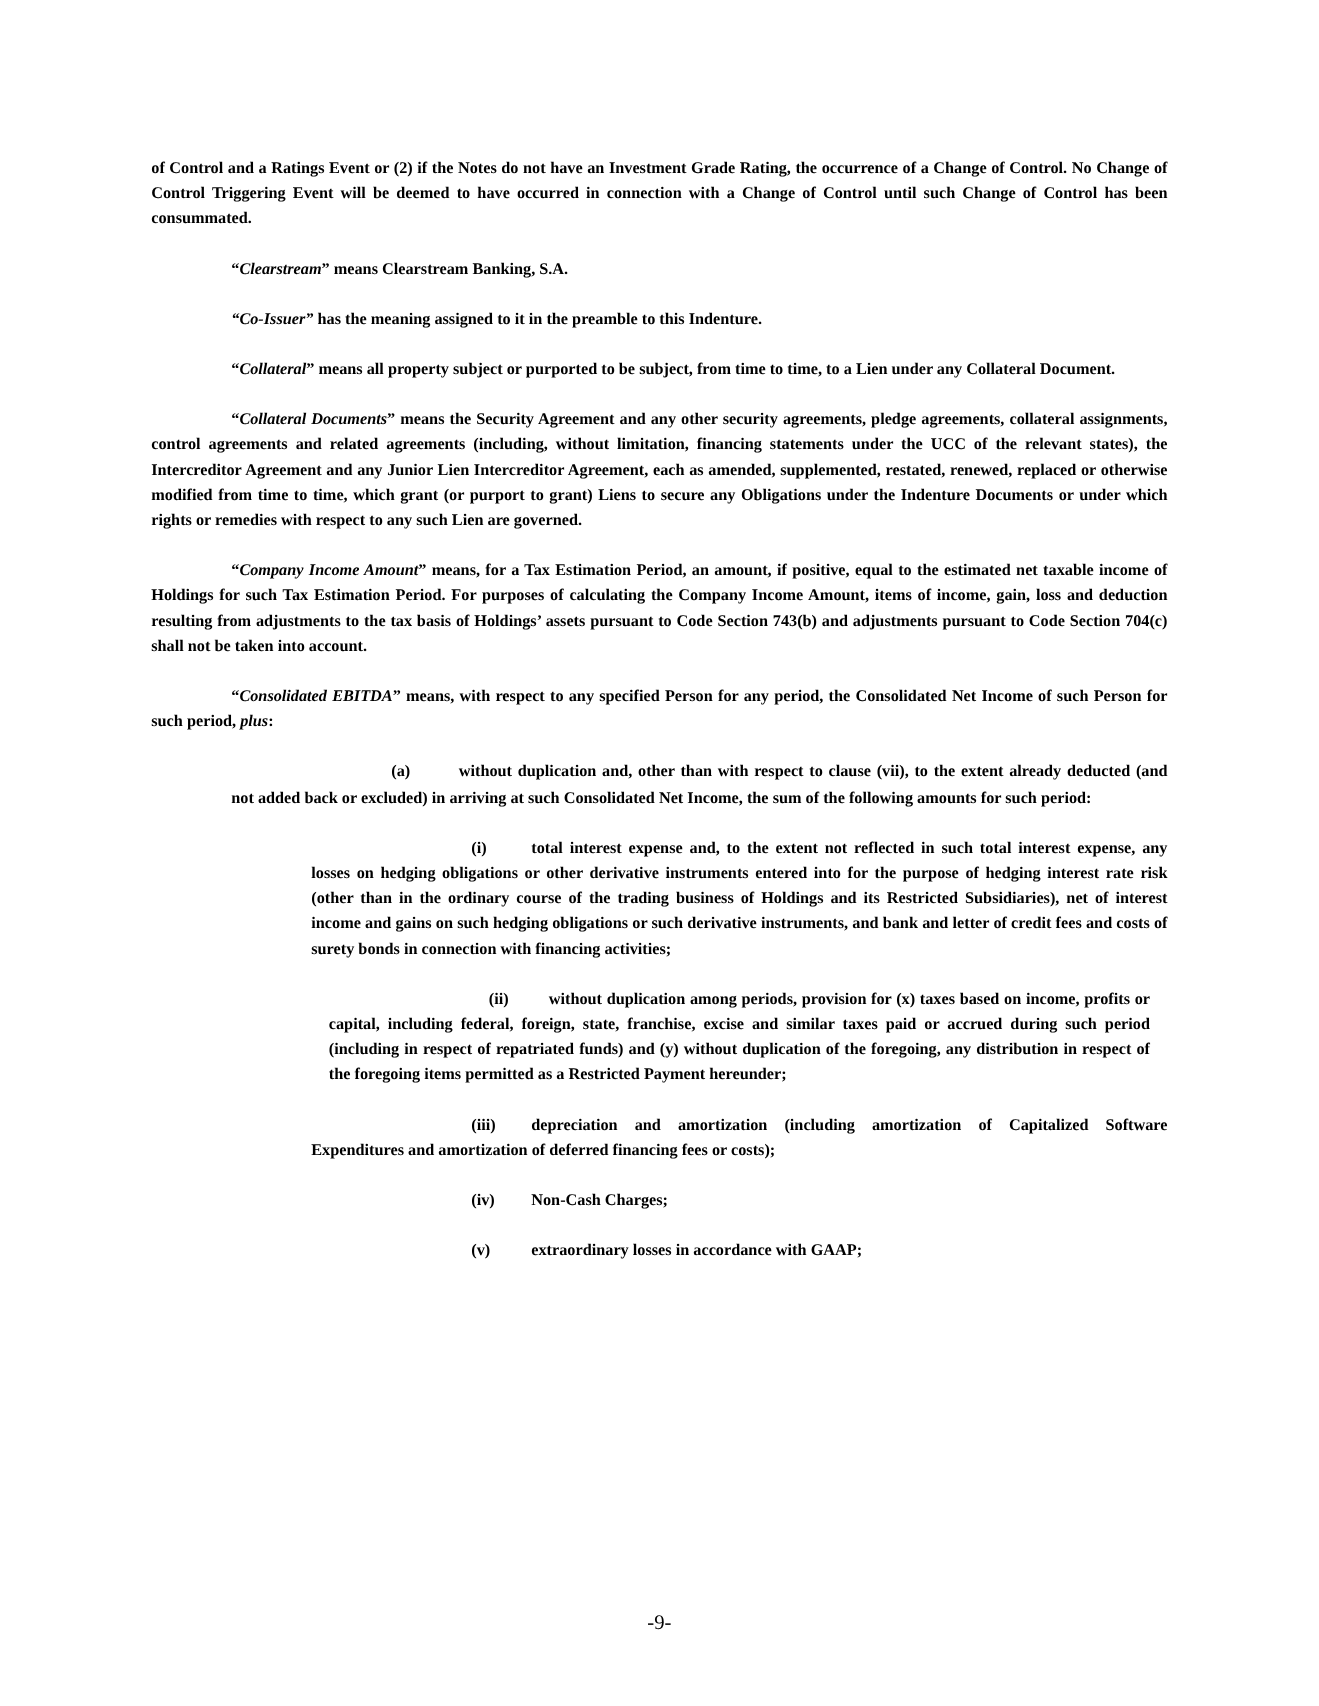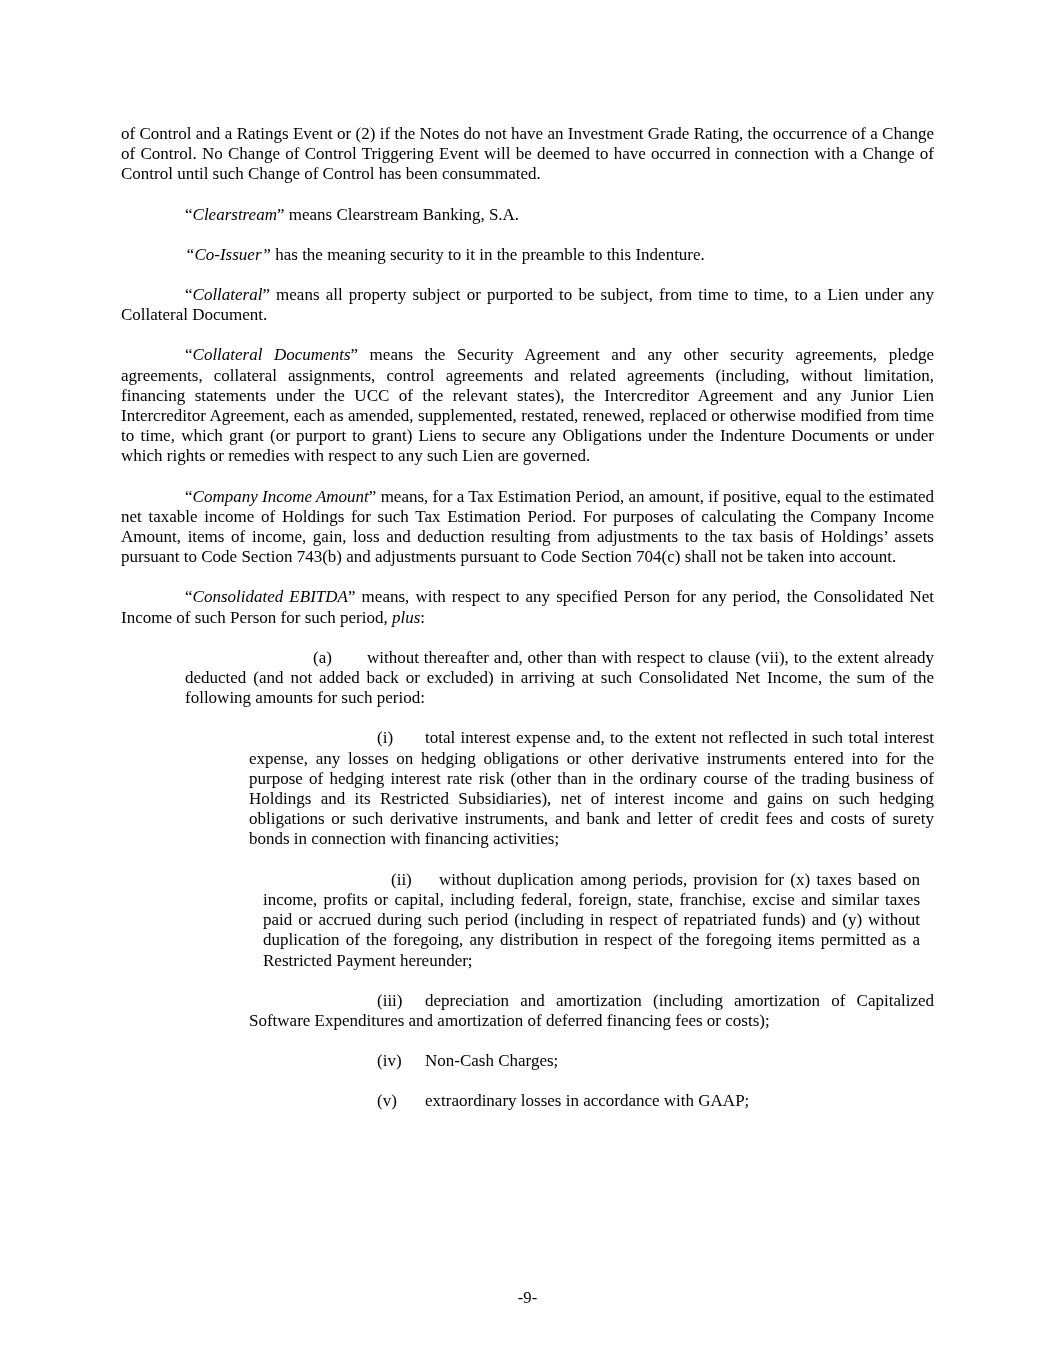--- a/index.html
+++ b/index.html
@@ -12,25 +12,26 @@
     width: 1055px;
     height: 1365px;
     background: #ffffff;
     margin: 0 auto;
     font-family: "Liberation Serif", serif;
     color: #000000;
     box-sizing: border-box;
     padding: 124px 121px 0 121px;
   }
   .body-text {
-    font-size: 17px;
+    font-size: 13px;
     line-height: 20.2px;
     text-align: justify;
     text-justify: inter-word;
     margin: 0;
+    font-weight: bold;
   }
   p.para {
     margin: 0 0 20px 0;
   }
   p.indent {
     text-indent: 64px;
   }
   .lvl-a {
     margin: 0 0 20px 0;
     padding-left: 64px;
@@ -65,21 +66,21 @@
 
   <p class="body-text para">
     <span>of Control and a Ratings Event or (2) if the Notes do not have an Investment Grade Rating, the occurrence of a Change of Control. No Change of Control Triggering Event will be deemed to have occurred in connection with a Change of Control until such Change of Control has been consummated.</span>
   </p>
 
   <p class="body-text para indent">
     <span>“</span><i>Clearstream</i><span>” means Clearstream Banking, S.A.</span>
   </p>
 
   <p class="body-text para indent">
-    <i>“Co-Issuer”</i><span> has the meaning security to it in the preamble to this Indenture.</span>
+    <i>“Co-Issuer”</i><span> has the meaning assigned to it in the preamble to this Indenture.</span>
   </p>
 
 
   <p class="body-text para indent">
     <span>“</span><i>Collateral</i><span>” means all property subject or purported to be subject, from time to time, to a Lien under any Collateral Document.</span>
   </p>
 
 
   <p class="body-text para indent">
     <span>“</span><i>Collateral Documents</i><span>” means the Security Agreement and any other security agreements, pledge agreements, collateral assignments, control agreements and related agreements (including, without limitation, financing statements under the UCC of the relevant states), the Intercreditor Agreement and any Junior Lien Intercreditor Agreement, each as amended, supplemented, restated, renewed, replaced or otherwise modified from time to time, which grant (or purport to grant) Liens to secure any Obligations under the Indenture Documents or under which rights or remedies with respect to any such Lien are governed.</span>
@@ -88,21 +89,21 @@
   <p class="body-text para indent">
     <span>“</span><i>Company Income Amount</i><span>” means, for a Tax Estimation Period, an amount, if positive, equal to the estimated net taxable income of Holdings for such Tax Estimation Period. For purposes of calculating the Company Income Amount, items of income, gain, loss and deduction resulting from adjustments to the tax basis of Holdings’ assets pursuant to Code Section 743(b) and adjustments pursuant to Code Section 704(c) shall not be taken into account.</span>
   </p>
 
   <p class="body-text para indent">
     <span>“</span><i>Consolidated EBITDA</i><span>” means, with respect to any specified Person for any period, the Consolidated Net Income of such Person for such period, </span><i>plus</i><span>:</span>
   </p>
 
   <div class="body-text lvl-a">
     <p class="body-text" style="margin:0; text-indent:64px;">
-      <span class="runin">(a)</span><span>without thereafter and, other than with respect to clause (vii), to the extent already deducted (and not added back or excluded) in arriving at such Consolidated Net Income, the sum of the following amounts for such period:</span>
+      <span class="runin">(a)</span><span>without duplication and, other than with respect to clause (vii), to the extent already deducted (and not added back or excluded) in arriving at such Consolidated Net Income, the sum of the following amounts for such period:</span>
     </p>
   </div>
 
   <div class="body-text lvl-roman">
     <p class="body-text" style="margin:0; text-indent:64px;">
       <span class="runin-narrow">(i)</span><span>total interest expense and, to the extent not reflected in such total interest expense, any losses on hedging obligations or other derivative instruments entered into for the purpose of hedging interest rate risk (other than in the ordinary course of the trading business of Holdings and its Restricted Subsidiaries), net of interest income and gains on such hedging obligations or such derivative instruments, and bank and letter of credit fees and costs of surety bonds in connection with financing activities;</span>
     </p>
   </div>
 
   <div class="body-text lvl-roman">

